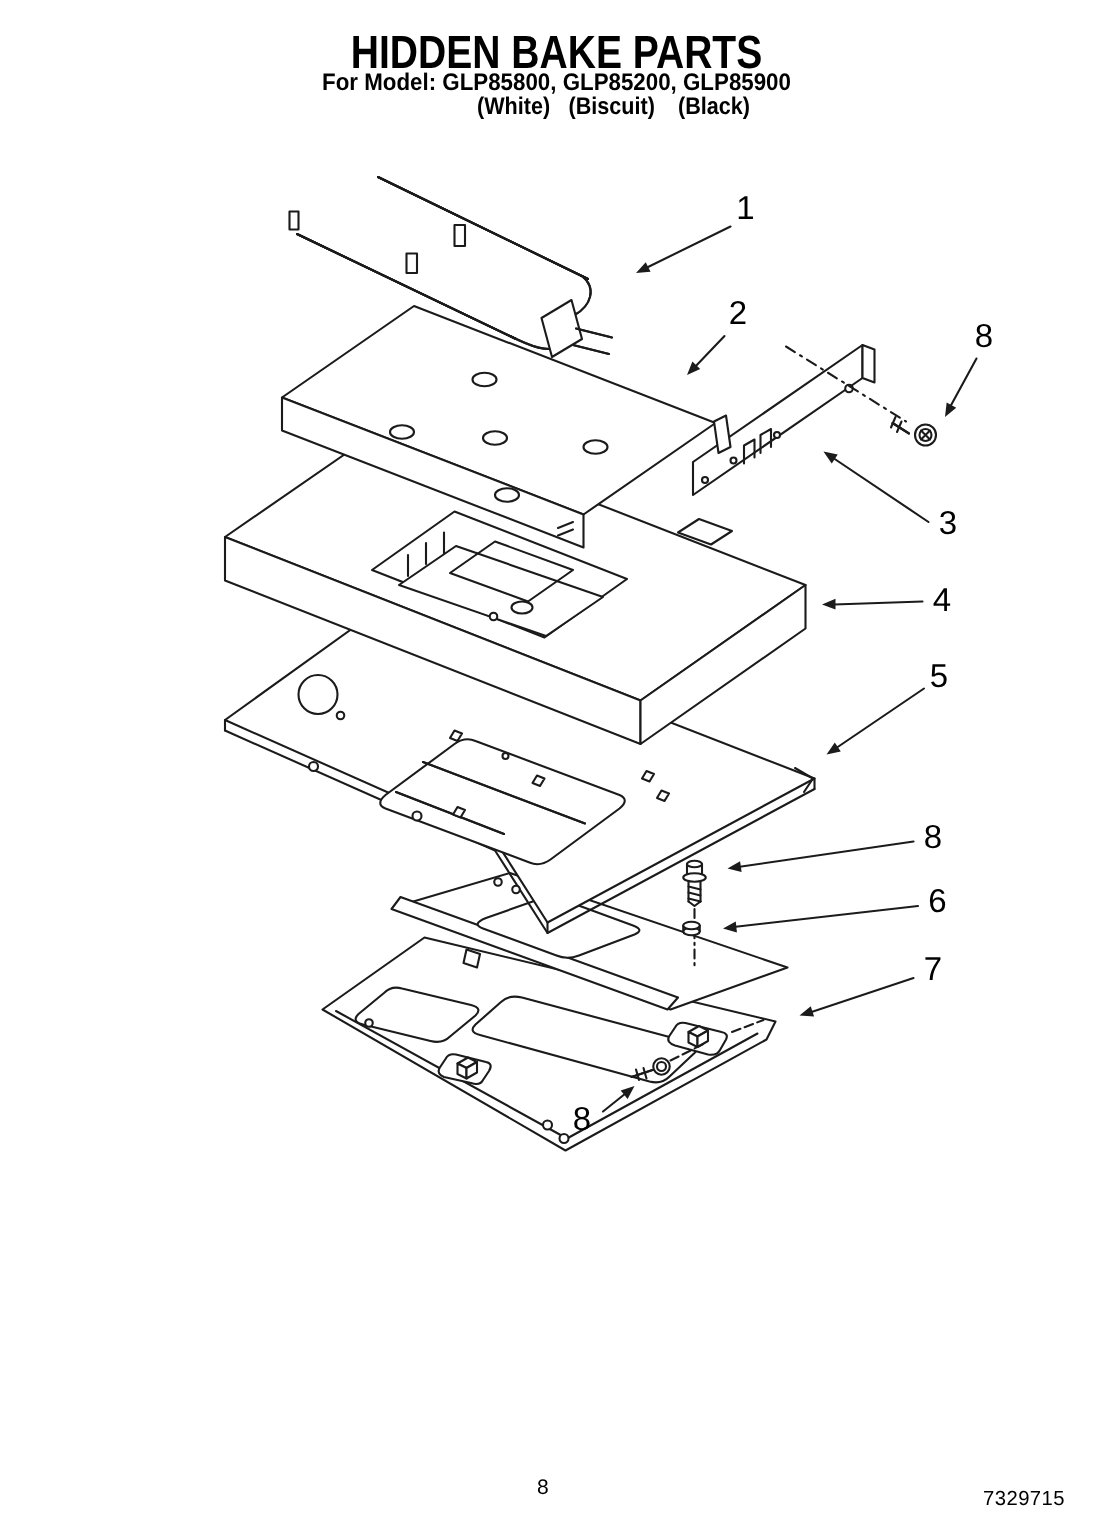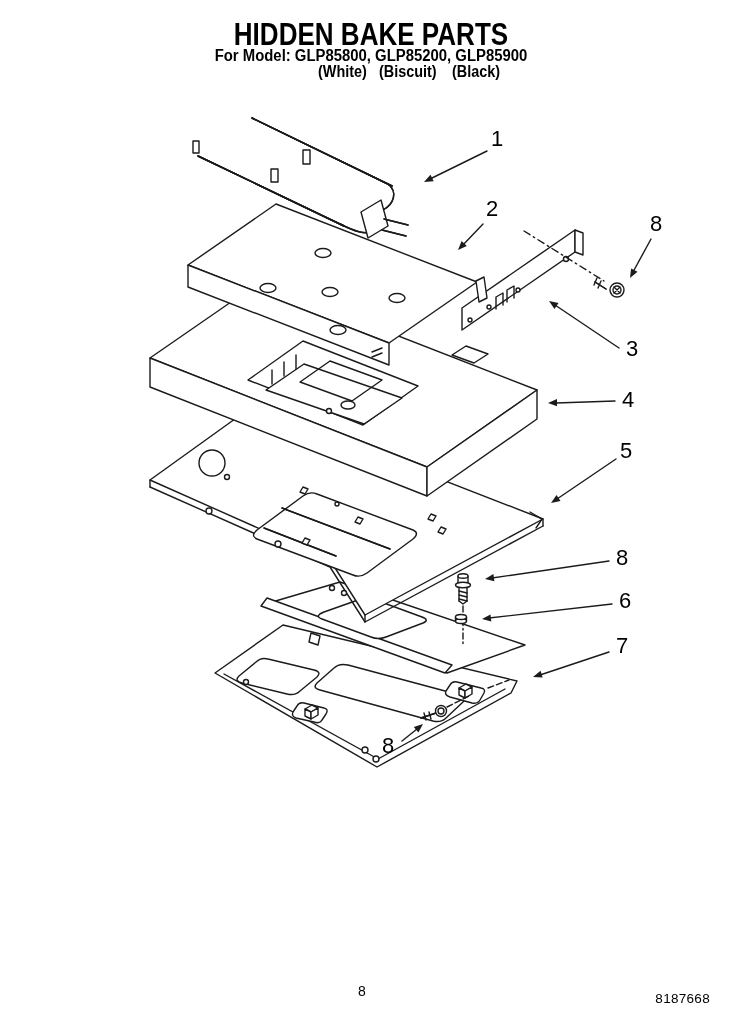--- a/index.html
+++ b/index.html
@@ -244,14 +244,14 @@
       <text class="callout-num" x="622" y="653" text-anchor="middle">7</text>
     </g>
     <g>
       <path class="ln" d="M402,741 L417,729"></path>
       <polygon class="arrow" points="423,724 418.4,732.6 413.8,727"></polygon>
       <text class="callout-num" x="388" y="753" text-anchor="middle">8</text>
     </g>
   </svg>
 
   <div class="footer-page">8</div>
-  <div class="footer-doc">8187668</div>
+  <div class="footer-doc">7329715</div>
 </div>
 
 </body></html>

